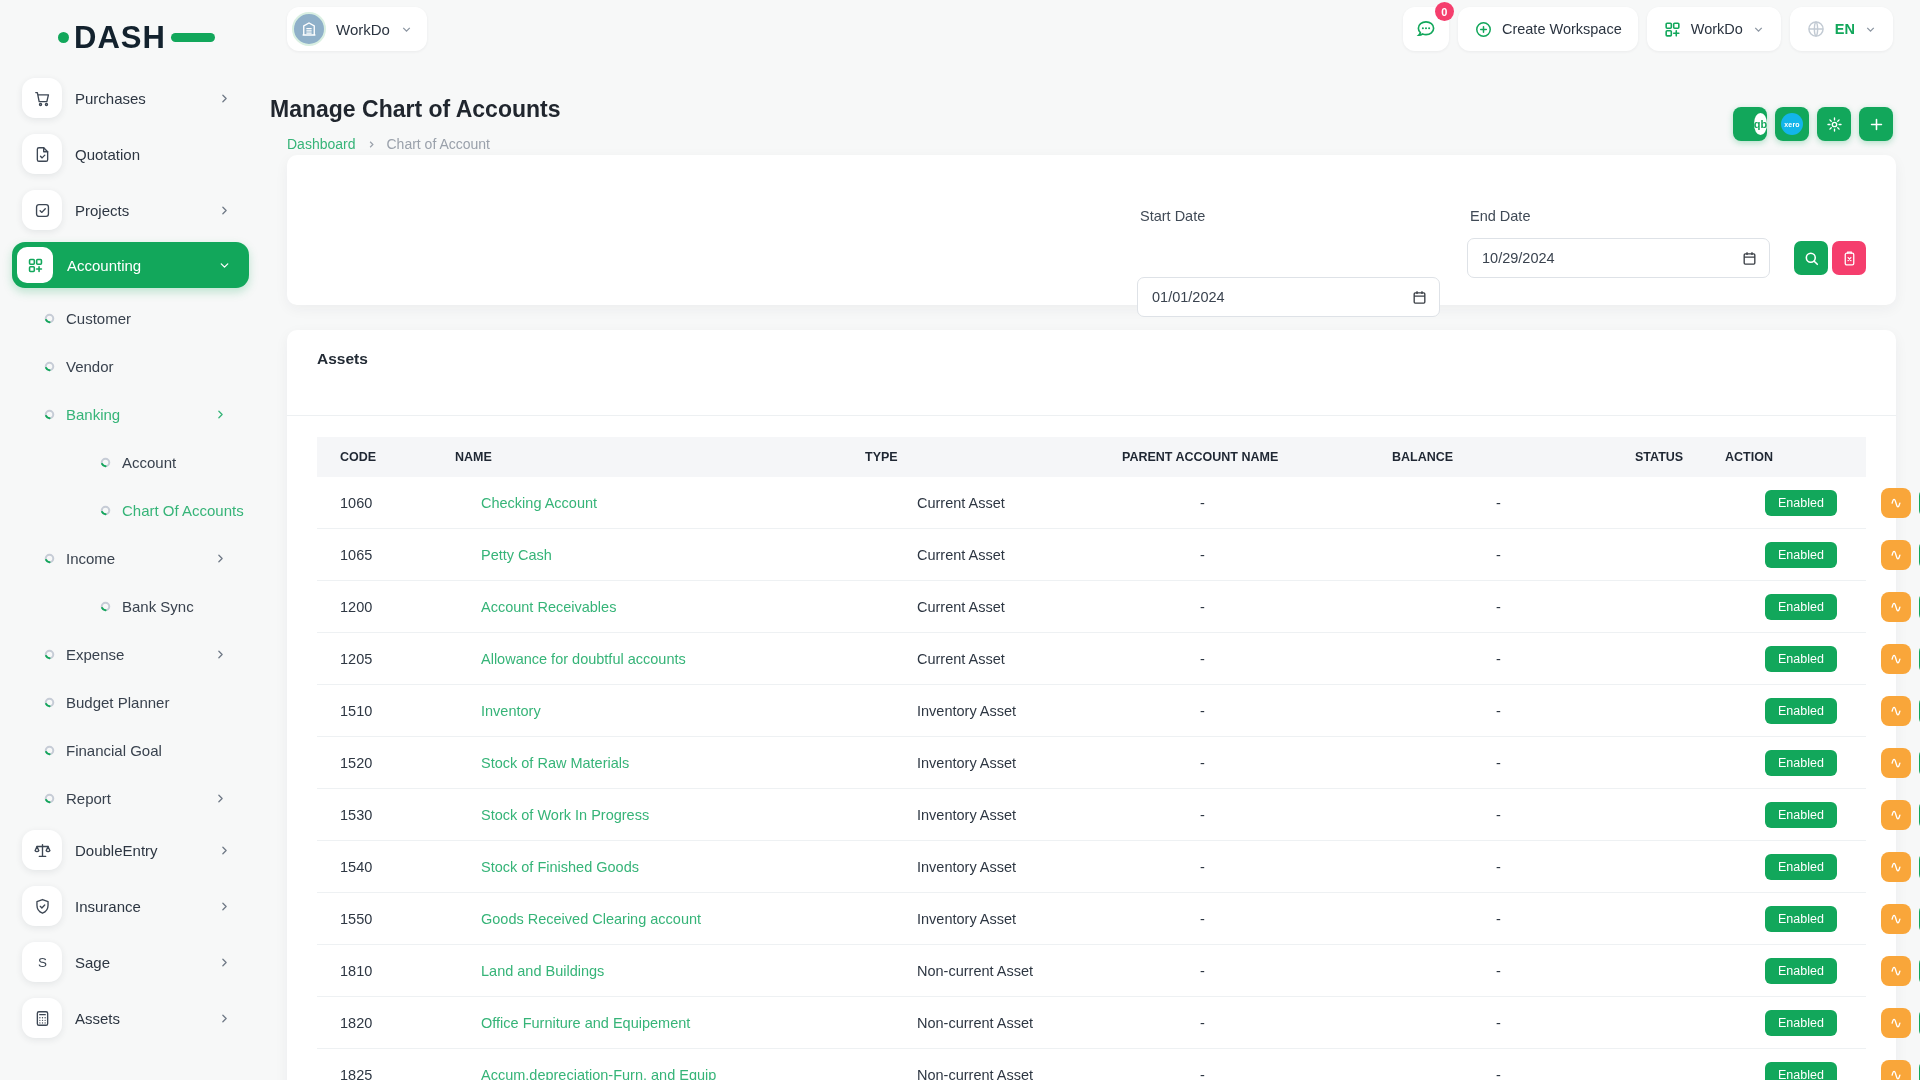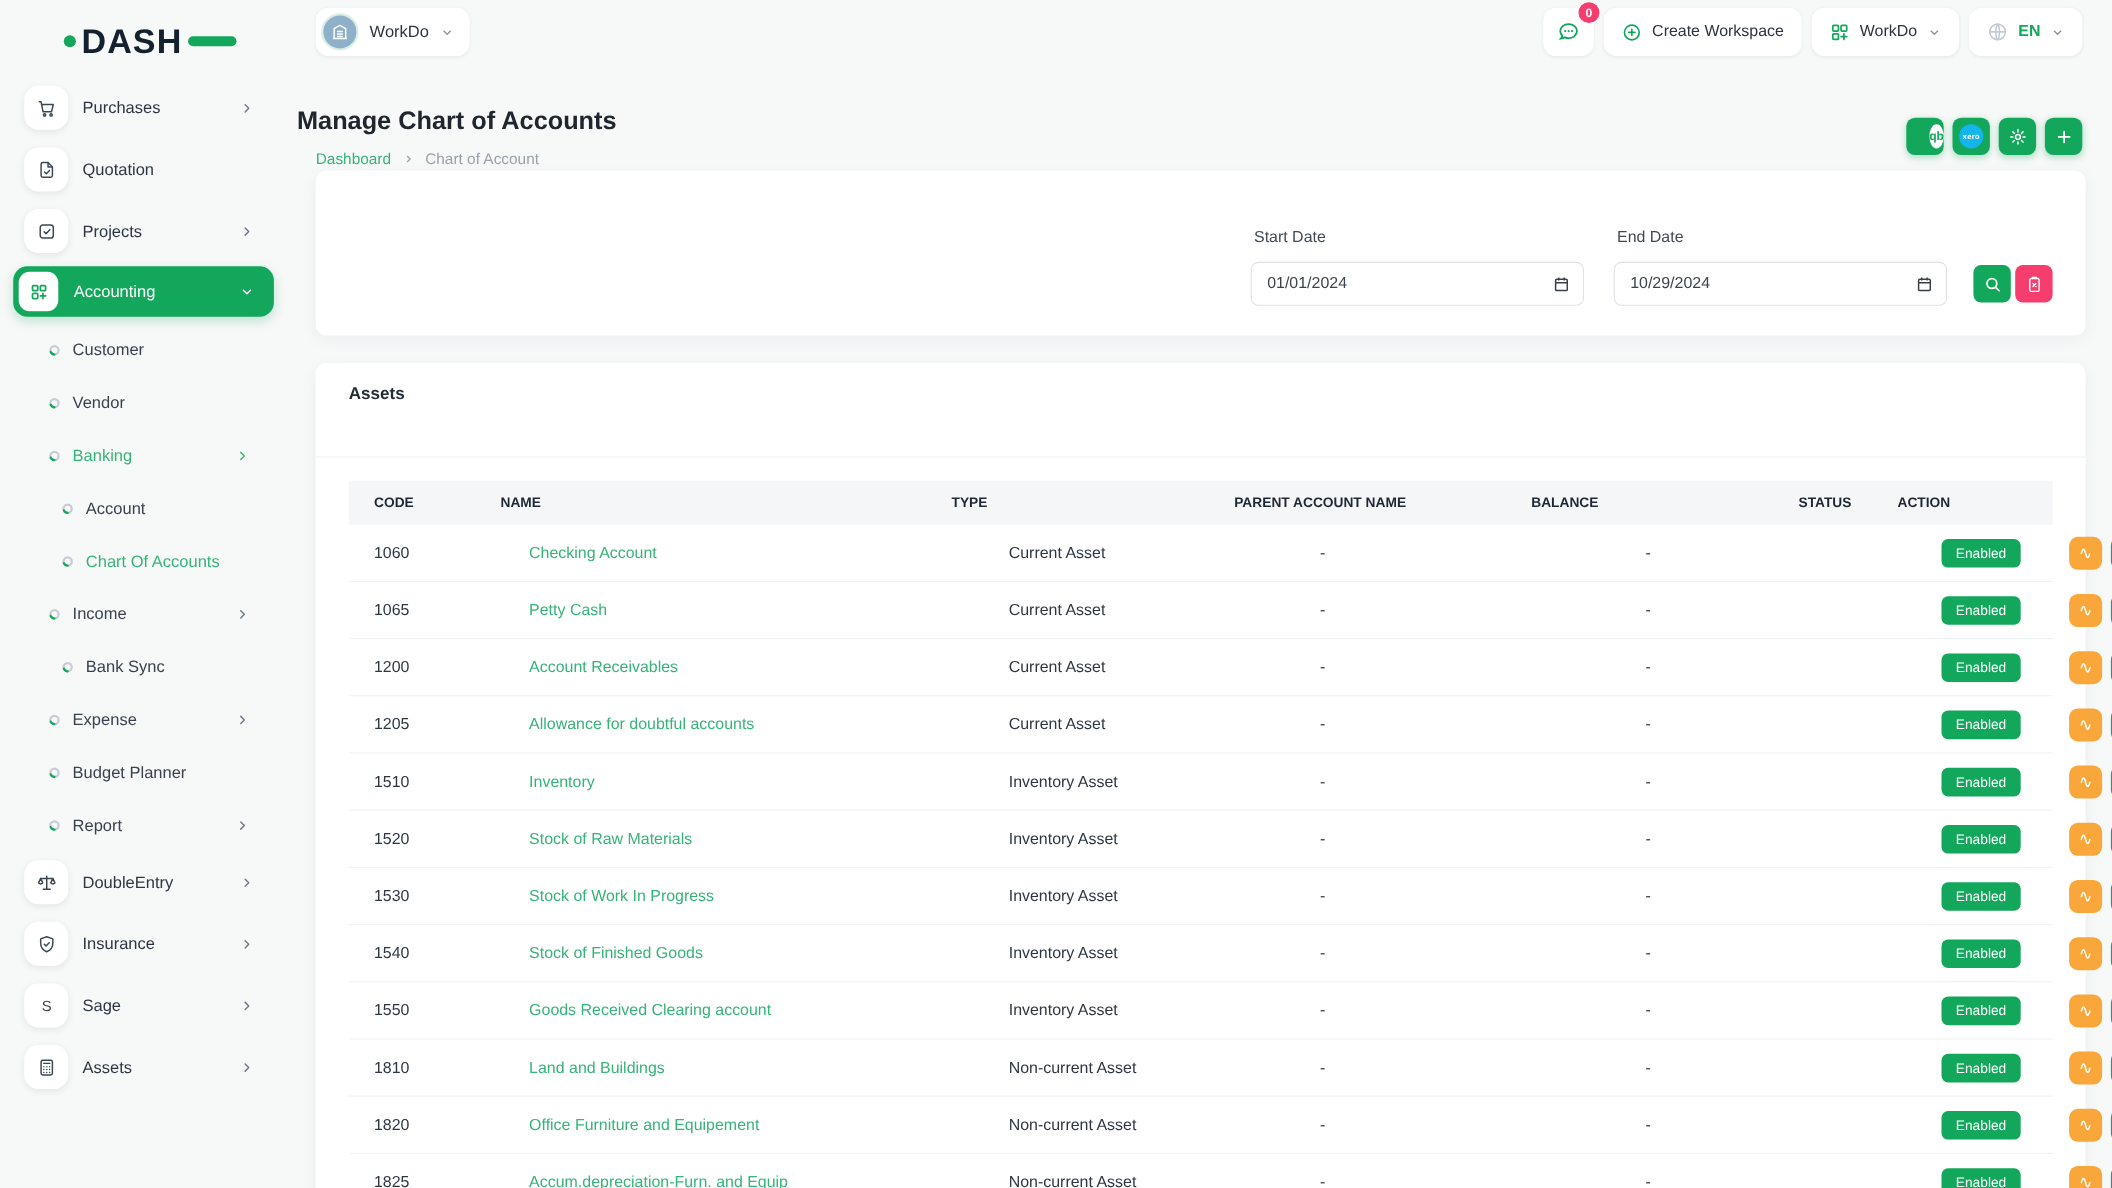--- a/index.html
+++ b/index.html
@@ -46,21 +46,21 @@
   .sb-iconbox svg { width:19px; height:19px; }
   .sb-label { font-size:15px; color:#2d3642; font-weight:500; }
   .sb-chevron { position:absolute; right:34px; display:flex; color:#6f7986; }
   .sb-chevron svg { width:13px; height:13px; }
   .sb-item.lvl0.active { height:46px; margin:4px 16px 6px 12px; padding-left:5px; background:var(--green);
     border-radius:13px; box-shadow:0 4px 10px rgba(18,167,91,.25); }
   .sb-item.lvl0.active .sb-iconbox { width:36px; height:36px; border-radius:10px; color:var(--green); box-shadow:none; margin-right:14px; }
   .sb-item.lvl0.active .sb-label { color:#fff; font-weight:400; }
   .sb-item.lvl0.active .sb-chevron { right:18px; color:#fff; }
   .sb-item.lvl1 { height:48px; padding-left:44px; }
-  .sb-item.lvl2 { height:48px; padding-left:56px; }
+  .sb-item.lvl2 { height:48px; padding-left:100px; }
   .sb-bullet { display:flex; margin-right:11px; flex:0 0 auto; }
   .sb-item.lvl1 .sb-label, .sb-item.lvl2 .sb-label { font-weight:400; color:#39424e; }
   .sb-item.hl .sb-label { color:var(--link); }
   .sb-item.hl .sb-chevron { color:var(--link); }
   .sb-item.lvl1 .sb-chevron { right:38px; }
 
   
   .page-title { position:absolute; left:270px; top:96px; font-size:23px; font-weight:700; color:#20262e; }
   .breadcrumb { position:absolute; left:287px; top:136px; display:flex; align-items:center; gap:10px; font-size:14px; }
   .bc-home { color:var(--link); text-decoration:none; cursor:pointer; }
@@ -75,21 +75,21 @@
     font-weight:800; display:flex; align-items:center; justify-content:flex-start;margin-left:21px; }
   .xero-circle { width:22px; height:22px; border-radius:50%; background:var(--xero); color:#fff; font-size:7px;
     font-weight:700; display:flex; align-items:center; justify-content:center; letter-spacing:.2px; }
 
   
   .filter-card { position:absolute; left:287px; top:155px; width:1609px; height:150px; background:#fff;
     border-radius:10px; box-shadow:0 4px 14px rgba(35,43,53,.05); }
   .f-label { position:absolute; top:53px; font-size:14.5px; color:#404a56; }
   .f-label.l1 { left:853px; } .f-label.l2 { left:1183px; }
   .f-input { position:absolute; top:83px; width:303px; height:40px; border:1px solid #dee2e7; border-radius:7px; background:#fff; }
-  .f-input.i1 { left:850px; } .f-input.i2 { left:1180px; }
+  .f-input.i1 { left:850px;margin-top:39px; } .f-input.i2 { left:1180px; }
   .f-input input { width:100%; height:100%; border:none; outline:none; background:transparent; font-family:inherit;
     font-size:14.5px; color:#3a434f; padding:0 40px 0 14px; }
   .f-input .cal { position:absolute; right:11px; top:11px; display:flex; color:#3a3f46; cursor:pointer; }
   .f-input .cal svg { width:17px; height:17px; }
   .f-btn { position:absolute; top:86px; width:34px; height:34px; border:none; border-radius:7px; display:flex;
     align-items:center; justify-content:center; color:#fff; cursor:pointer; }
   .f-btn svg { width:17px; height:17px; }
   .f-btn.search { left:1507px; background:var(--green); }
   .f-btn.reset { left:1545px; background:var(--pink); }
 
@@ -341,20 +341,29 @@
         </span>
         <span class="sb-label">Budget Planner</span>
       </div>
       <div class="sb-item lvl1">
         <span class="sb-bullet">
           <svg width="11" height="11" viewBox="0 0 12 12" fill="none">
             <circle cx="6" cy="6" r="4.1" stroke="#c6ccd6" stroke-width="2.2"></circle>
             <path d="M2.3 7.6A4.1 4.1 0 0 0 6 10.1" stroke="#12a75b" stroke-width="2.2" stroke-linecap="round"></path>
           </svg>
         </span>
+        <span class="sb-label">Financial Goal</span>
+      </div>
+      <div class="sb-item lvl1">
+        <span class="sb-bullet">
+          <svg width="11" height="11" viewBox="0 0 12 12" fill="none">
+            <circle cx="6" cy="6" r="4.1" stroke="#c6ccd6" stroke-width="2.2"></circle>
+            <path d="M2.3 7.6A4.1 4.1 0 0 0 6 10.1" stroke="#12a75b" stroke-width="2.2" stroke-linecap="round"></path>
+          </svg>
+        </span>
         <span class="sb-label">Report</span>
         <span class="sb-chevron">
           <svg viewBox="0 0 24 24" fill="none" stroke="currentColor" stroke-width="2.4" stroke-linecap="round" stroke-linejoin="round">
             <path d="M9 6l6 6-6 6"></path>
           </svg>
         </span>
       </div>
       <div class="sb-item lvl0">
         <span class="sb-iconbox">
           <svg viewBox="0 0 24 24" fill="none" stroke="currentColor" stroke-width="1.7" stroke-linecap="round" stroke-linejoin="round">

